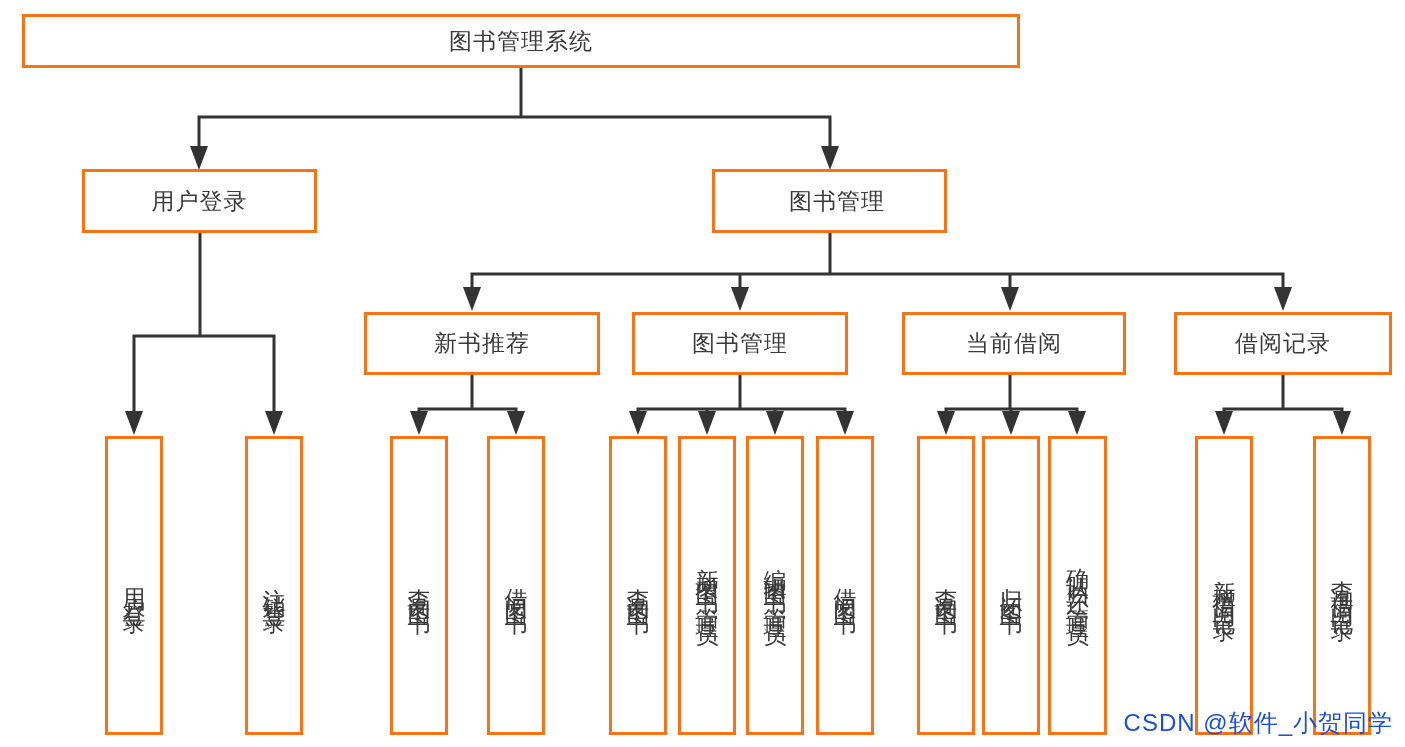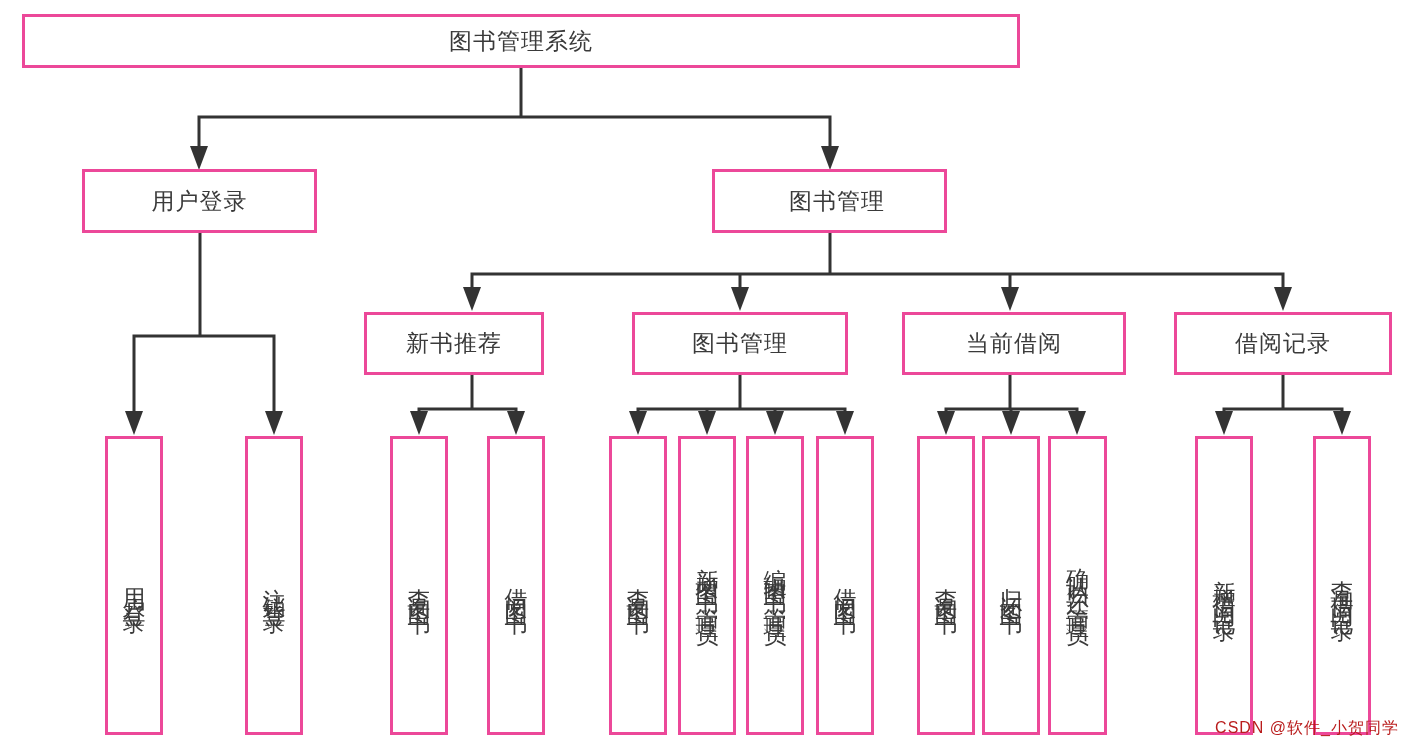--- a/index.html
+++ b/index.html
@@ -23,45 +23,45 @@
   svg.connectors {
     position: absolute;
     left: 0; top: 0;
     width: 1405px;
     height: 747px;
     pointer-events: none;
   }
   .box {
     position: absolute;
     box-sizing: border-box;
-    border: 3px solid #ec4899;
+    border: 3px solid #f97316;
     background: #ffffff;
     color: #3a3a3a;
     display: flex;
     align-items: center;
     justify-content: center;
     text-align: center;
   }
   .hbox {
     font-size: 23px;
     letter-spacing: 1px;
   }
   .vbox {
     writing-mode: vertical-rl;
     text-orientation: mixed;
     font-size: 23px;
     letter-spacing: 8px;
     line-height: 1;
   }
   .watermark {
     position: absolute;
-    right: 6px;
+    right: 12px;
     bottom: 8px;
-    font-size: 16px;
-    color: #b91c1c;
+    font-size: 24px;
+    color: #1d4ed8;
     letter-spacing: 1px;
     z-index: 20;
     pointer-events: none;
   }
 </style>
 </head>
 <body>
 
 <div id="stage">
 
@@ -118,21 +118,21 @@
       <polygon points="1215,411 1233,411 1224,435"></polygon>
       <polygon points="1333,411 1351,411 1342,435"></polygon>
     </g>
   </svg>
 
   <div class="box hbox" style="left:22px; top:14px; width:998px; height:54px;">图书管理系统</div>
 
   <div class="box hbox" style="left:82px; top:169px; width:235px; height:64px;">用户登录</div>
   <div class="box hbox" style="left:712px; top:169px; width:235px; height:64px;padding-left:15px;">图书管理</div>
 
-  <div class="box hbox" style="left:364px; top:312px; width:180px; height:63px;">新书推荐</div>
+  <div class="box hbox" style="left:364px; top:312px; width:236px; height:63px;">新书推荐</div>
   <div class="box hbox" style="left:632px; top:312px; width:216px; height:63px;">图书管理</div>
   <div class="box hbox" style="left:902px; top:312px; width:224px; height:63px;">当前借阅</div>
   <div class="box hbox" style="left:1174px; top:312px; width:218px; height:63px;">借阅记录</div>
 
   <div class="box vbox" style="left:105px; top:436px; width:58px; height:299px;">用户登录</div>
   <div class="box vbox" style="left:245px; top:436px; width:58px; height:299px;">注销登录</div>
 
   <div class="box vbox" style="left:390px; top:436px; width:58px; height:299px;">查询图书</div>
   <div class="box vbox" style="left:487px; top:436px; width:58px; height:299px;">借阅图书</div>
 

